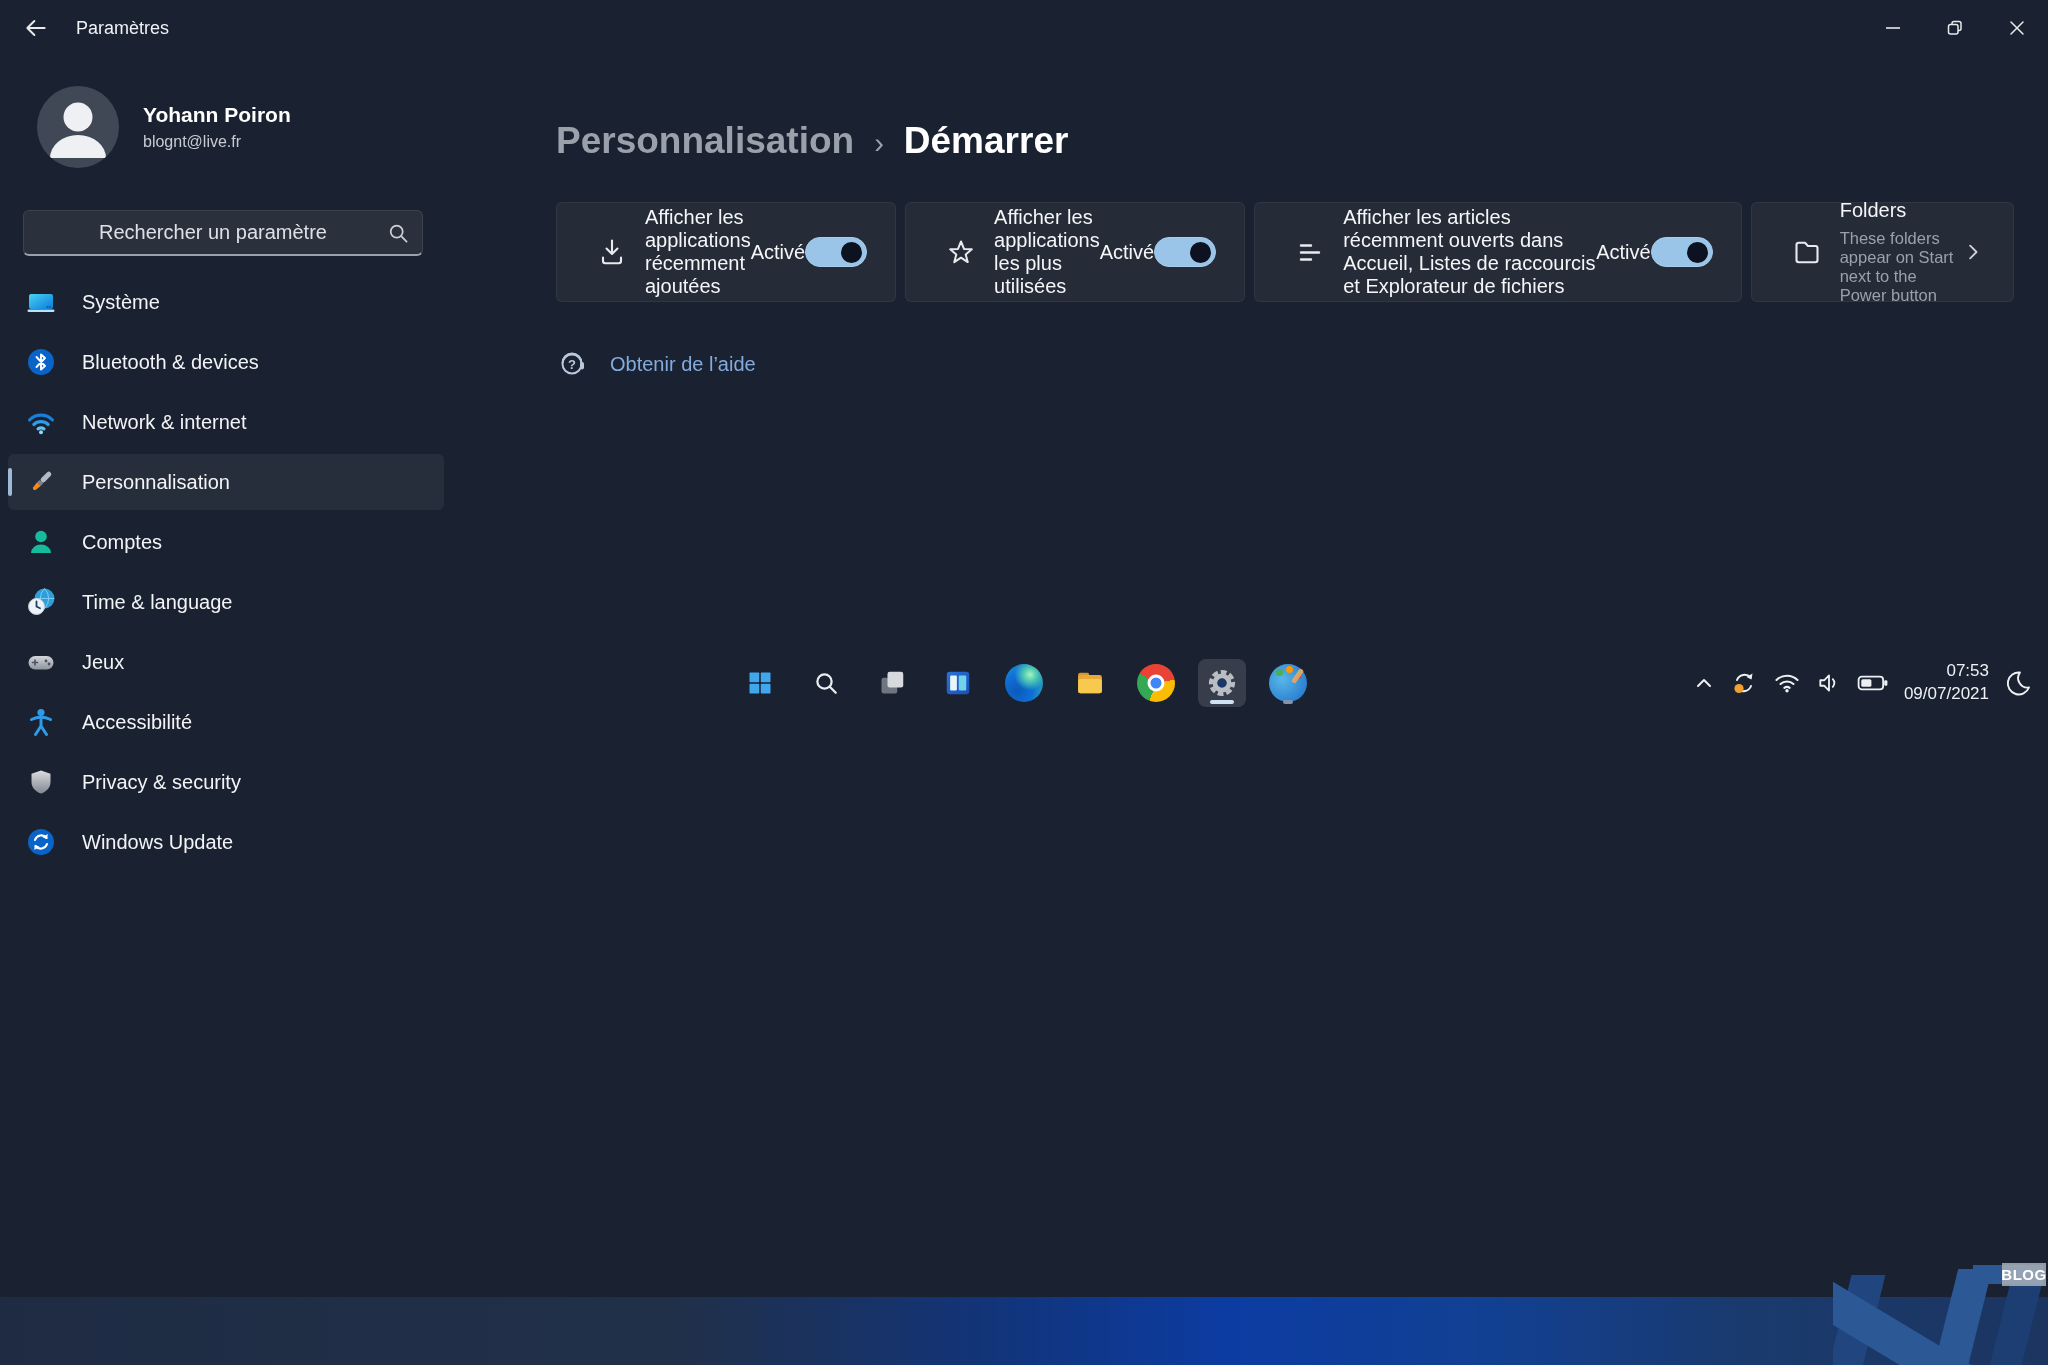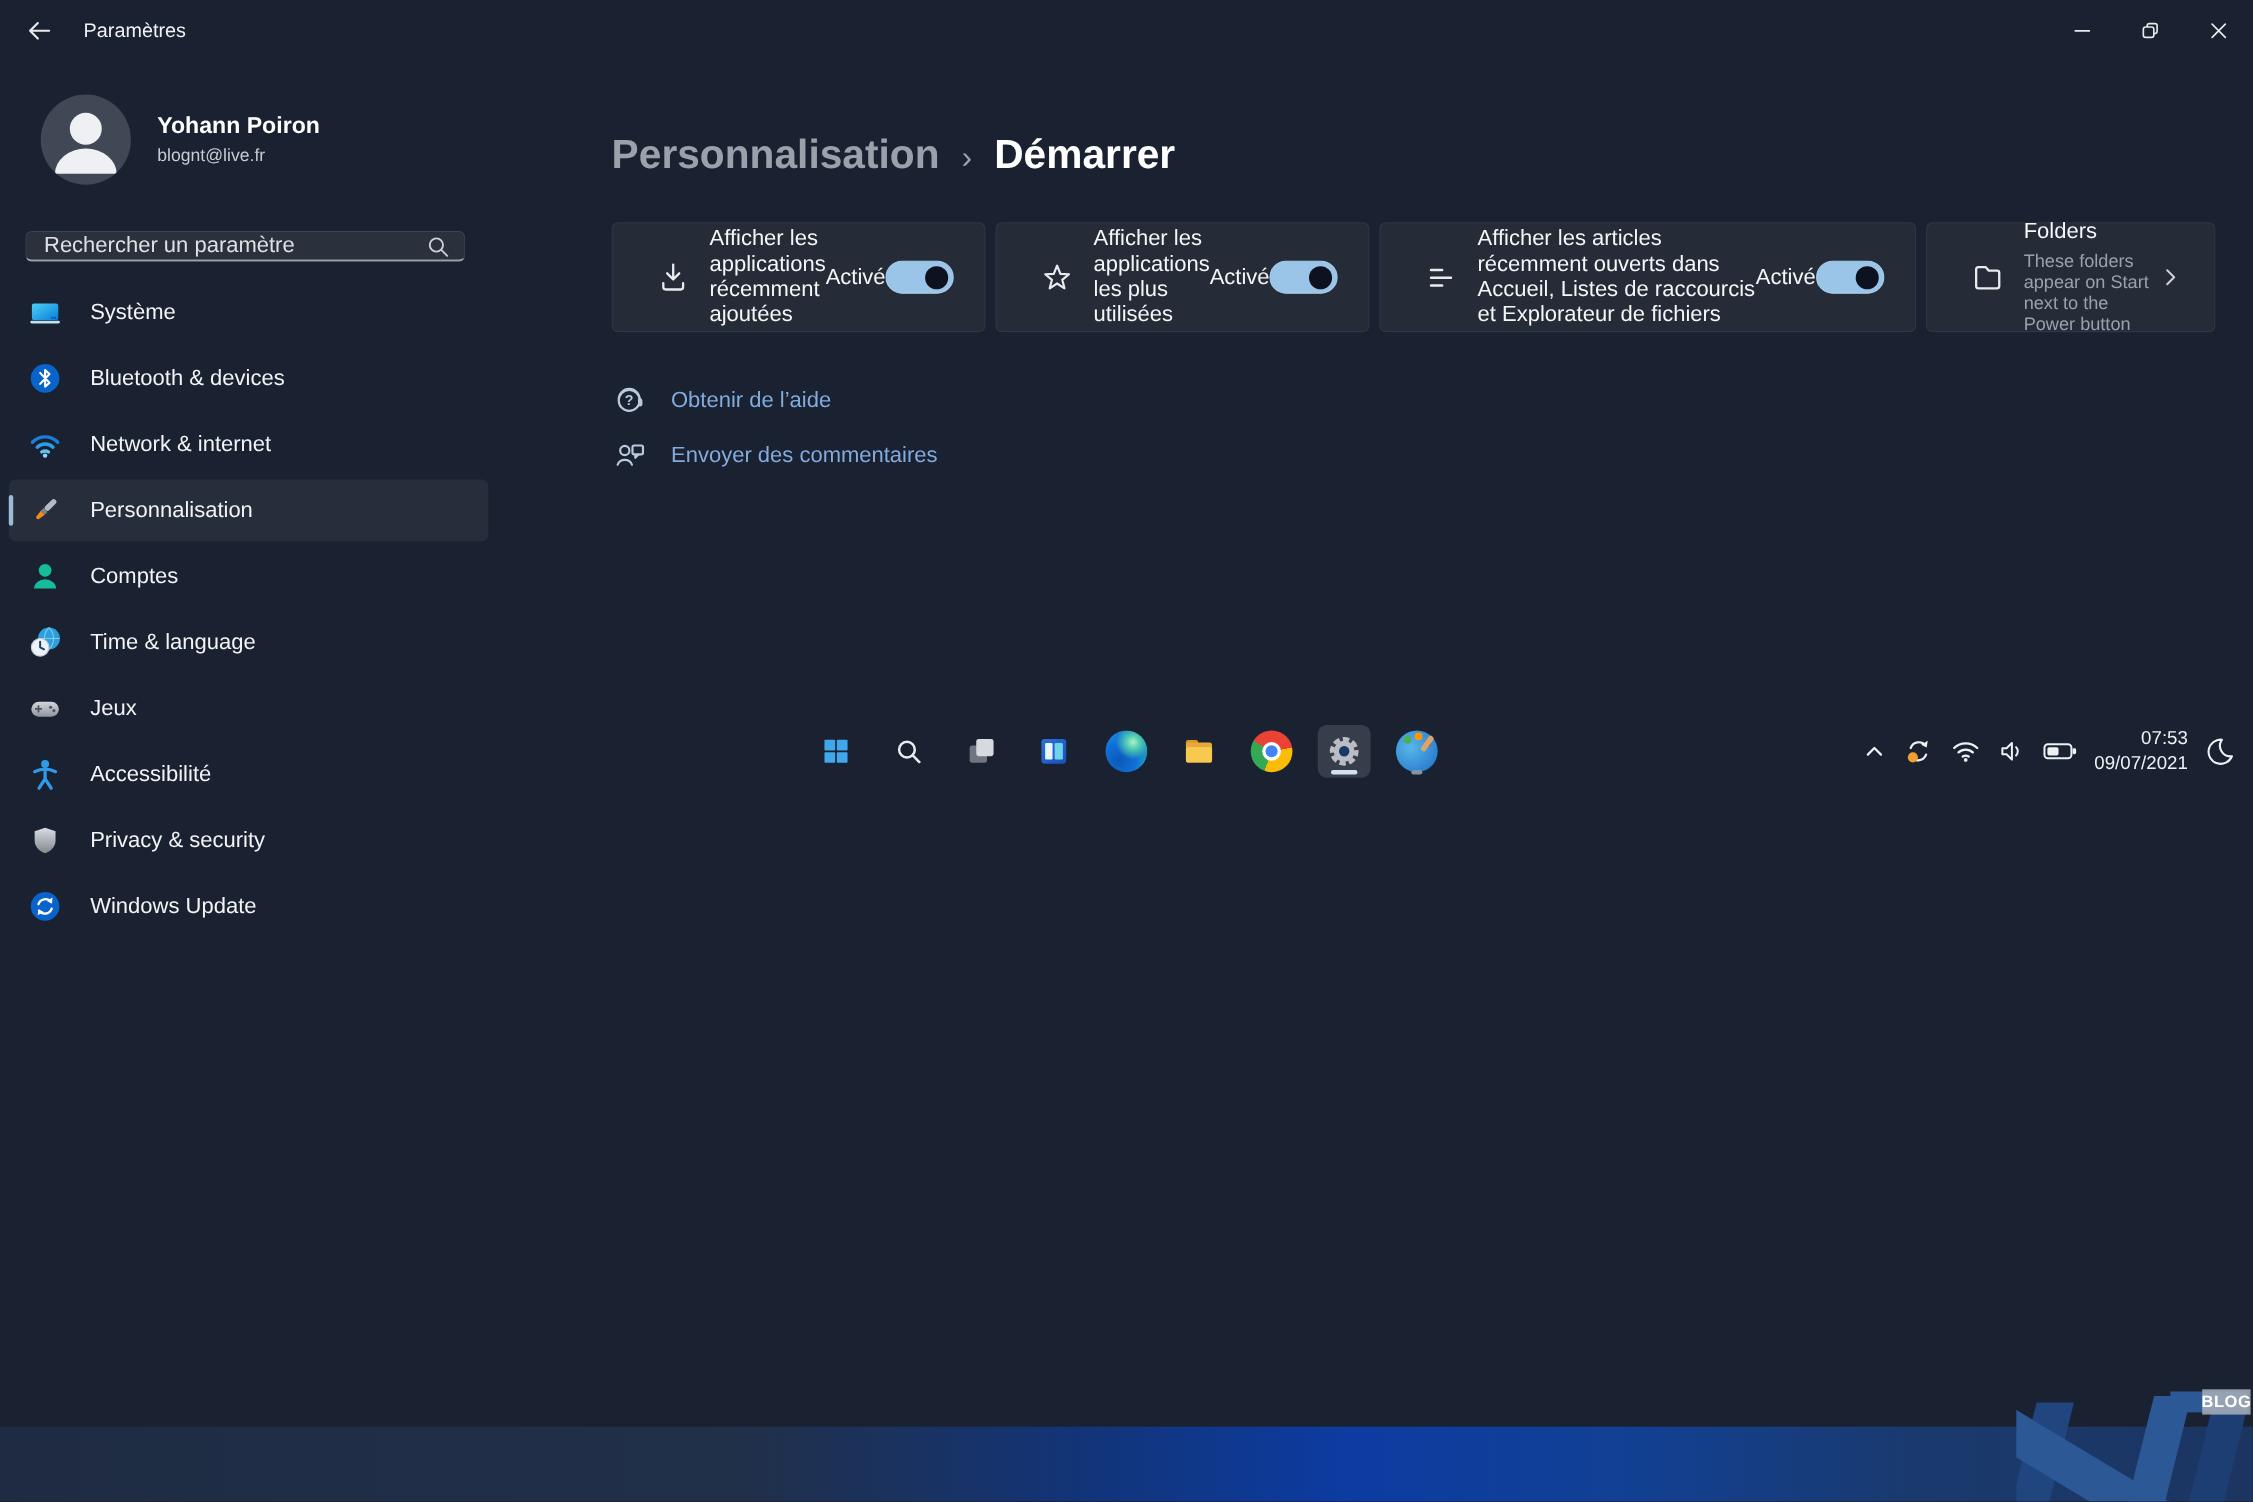--- a/index.html
+++ b/index.html
@@ -14,23 +14,23 @@
   .back-btn{width:40px;height:36px;border-radius:6px;display:flex;align-items:center;justify-content:center;}
   .titlebar-title{margin-left:20px;font-size:18px;color:#f0f2f5;}
   .win-controls{margin-left:auto;display:flex;height:100%;}
   .win-btn{width:62px;height:56px;display:flex;align-items:center;justify-content:center;}
   
   .sidebar{position:absolute;top:56px;left:0;width:452px;bottom:68px;}
   .profile{display:flex;align-items:center;gap:24px;margin:30px 0 0 37px;}
   .avatar{width:82px;height:82px;border-radius:50%;background:#404856;overflow:hidden;flex:none;}
   .profile-name{font-size:21px;font-weight:700;color:#ffffff;}
   .profile-email{font-size:16px;color:#c7ccd3;margin-top:6px;}
-  .search-box{margin:42px 0 0 23px;width:400px;height:28px;box-sizing:border-box;background:#2b313c;
+  .search-box{margin:42px 0 0 23px;width:400px;height:46px;box-sizing:border-box;background:#2b313c;
     border:1px solid #3c434e;border-bottom:2px solid #99a1ad;border-radius:6px;
-    display:flex;align-items:center;padding:0 12px 0 16px;}
+    display:flex;align-items:center;padding:0 12px 0 16px;text-align:center;}
   .search-placeholder{font-size:20px;color:#dde1e6;flex:1;}
   .nav{margin-top:16px;display:flex;flex-direction:column;}
   .nav-item{height:56px;margin:2px 8px;border-radius:6px;display:flex;align-items:center;
     padding-left:18px;gap:26px;font-size:20px;color:#f2f4f6;position:relative;cursor:default;}
   .nav-item.selected{background:#272e3b;}
   .nav-item.selected::before{content:"";position:absolute;left:0;top:14px;width:4px;height:28px;border-radius:2px;background:#9fbad6;}
   .nav-icon{width:30px;height:30px;flex:none;}
   
   .main{position:absolute;left:556px;top:56px;right:34px;bottom:68px;}
   .breadcrumb{margin-top:64px;display:flex;align-items:baseline;gap:20px;font-size:37px;font-weight:700;}
@@ -321,29 +321,20 @@
   <div class="links">
     <div class="link-row">
       <svg class="link-icon" viewBox="0 0 30 30">
         <circle cx="14" cy="15" r="9.5" fill="none" stroke="#b9c8dc" stroke-width="2"></circle>
         <path d="M4.5 14 a9.5 9.5 0 0 1 19 0" fill="none" stroke="#b9c8dc" stroke-width="2"></path>
         <rect x="22" y="13" w="4" width="4" height="7.5" rx="2" fill="#b9c8dc"></rect>
         <text x="14" y="19.5" text-anchor="middle" font-size="13" font-weight="bold" fill="#b9c8dc" font-family="Liberation Sans, sans-serif">?</text>
       </svg>
       <span class="link-label">Obtenir de l’aide</span>
     </div>
-    <div class="link-row">
-      <svg class="link-icon" viewBox="0 0 30 30">
-        <circle cx="10" cy="10.5" r="4.2" fill="none" stroke="#b9c8dc" stroke-width="2"></circle>
-        <path d="M3.5 23.5 a6.8 6.3 0 0 1 13 0" fill="none" stroke="#b9c8dc" stroke-width="2" stroke-linecap="round"></path>
-        <rect x="17" y="6" width="9.5" height="8" rx="1.5" fill="none" stroke="#b9c8dc" stroke-width="2"></rect>
-        <path d="M19.5 14 v3.2 l3.2 -3.2" fill="none" stroke="#b9c8dc" stroke-width="2" stroke-linejoin="round"></path>
-      </svg>
-      <span class="link-label">Envoyer des commentaires</span>
-    </div>
   </div>
 </div>
 
 <div class="taskbar"></div>
 
 <div class="watermark">
   <div class="wm-bar" style="left:6px;top:36px;width:34px;height:100px;background:#20457f;transform:skewX(-14deg);"></div>
   <div class="wm-bar" style="left:-8px;top:38px;width:185px;height:37px;background:#2c5896;transform:rotate(31deg);transform-origin:left top;"></div>
   <div class="wm-bar" style="left:112px;top:30px;width:34px;height:106px;background:#2c5896;transform:skewX(-14deg);"></div>
   <div class="wm-bar" style="left:166px;top:42px;width:32px;height:94px;background:#1d3e73;transform:skewX(-14deg);"></div>

